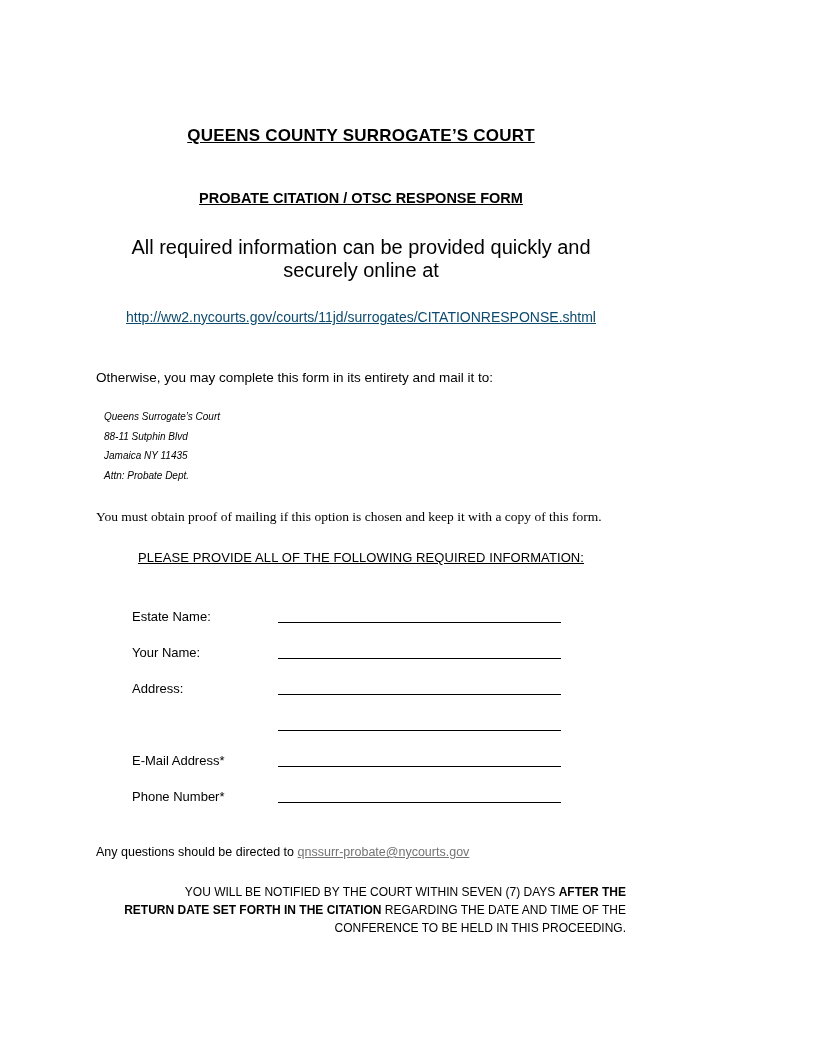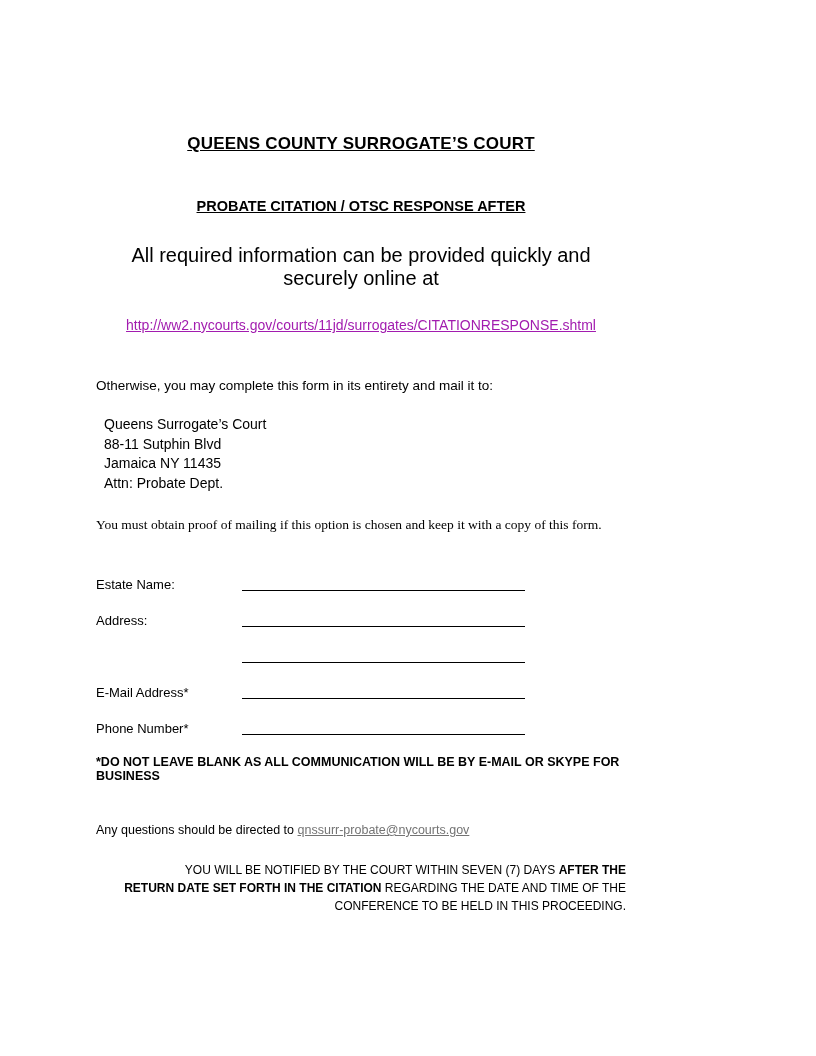--- a/index.html
+++ b/index.html
@@ -13,21 +13,21 @@
     font-family: "Liberation Sans", sans-serif;
     color: #000000;
     position: relative;
     overflow: hidden;
   }
   .page {
     position: relative;
     width: 722px;
     height: 1056px;
     box-sizing: border-box;
-    padding: 16px 96px;
+    padding: 8px 96px;
   }
   .spacer-top { height: 118px; }
 
   .doc-title {
     text-align: center;
     font-weight: bold;
     font-size: 17px;
     letter-spacing: 0.2px;
     text-decoration: underline;
     margin: 0;
@@ -43,32 +43,33 @@
     text-align: center;
     font-size: 20px;
     margin: 30px 0 0 0;
   }
   .url-line {
     text-align: center;
     margin: 26px 0 0 0;
   }
   .url-link {
     font-size: 14px;
-    color: #a21caf;
+    color: #0c4a6e;
     text-decoration: underline;
     cursor: pointer;
   }
   .otherwise {
     font-size: 13.5px;
     margin: 44px 0 0 0;
   }
   .address-block {
-    font-size: 14px;
+    font-size: 10px;
     margin: 22px 0 0 8px;
     line-height: 19.5px;
+    font-style: italic;
   }
   .proof-line {
     font-size: 13.5px;
     margin: 24px 0 0 0;
     font-family: Liberation Serif, serif;
   }
   .please-provide {
     text-align: center;
     font-size: 13px;
     text-decoration: underline;
@@ -76,20 +77,21 @@
     letter-spacing: 0.1px;
   }
 
   .fields {
     margin-top: 24px;
   }
   .field-row {
     display: flex;
     align-items: flex-end;
     height: 36px;
+    margin-left: 36px;
   }
   .field-label {
     font-size: 13px;
     width: 146px;
     flex: 0 0 146px;
     line-height: 16px;
   }
   .field-line {
     flex: 0 0 283px;
     border-bottom: 1px solid #000;
@@ -124,64 +126,68 @@
   .b { font-weight: bold; }
 </style>
 </head>
 <body>
 
 <div class="page">
   <div class="spacer-top"></div>
 
   <h1 class="doc-title">QUEENS COUNTY SURROGATE’S COURT</h1>
 
-  <h2 class="doc-subtitle">PROBATE CITATION / OTSC RESPONSE AFTER</h2>
+  <h2 class="doc-subtitle">PROBATE CITATION / OTSC RESPONSE FORM</h2>
 
   <p class="intro-line">All required information can be provided quickly and securely online at</p>
 
   <p class="url-line">
     <a class="url-link" href="#">http://ww2.nycourts.gov/courts/11jd/surrogates/CITATIONRESPONSE.shtml</a>
   </p>
 
   <p class="otherwise">Otherwise, you may complete this form in its entirety and mail it to:</p>
 
   <div class="address-block">
     <div>Queens Surrogate’s Court</div>
     <div>88-11 Sutphin Blvd</div>
     <div>Jamaica NY 11435</div>
     <div>Attn: Probate Dept.</div>
   </div>
 
   <p class="proof-line">You must obtain proof of mailing if this option is chosen and keep it with a copy of this form.</p>
 
+  <p class="please-provide">PLEASE PROVIDE ALL OF THE FOLLOWING REQUIRED INFORMATION:</p>
 
   <div class="fields">
     <div class="field-row">
       <div class="field-label">Estate Name:</div>
+      <div class="field-line"></div>
+    </div>
+    <div class="field-row">
+      <div class="field-label">Your Name:</div>
       <div class="field-line"></div>
     </div>
     <div class="field-row">
       <div class="field-label">Address:</div>
       <div class="field-line"></div>
     </div>
     <div class="field-row indent-line">
       <div class="field-label"></div>
       <div class="field-line"></div>
     </div>
     <div class="field-row">
       <div class="field-label">E-Mail Address*</div>
       <div class="field-line"></div>
     </div>
     <div class="field-row">
       <div class="field-label">Phone Number*</div>
       <div class="field-line"></div>
     </div>
   </div>
 
-  <p class="donot-blank">*DO NOT LEAVE BLANK AS ALL COMMUNICATION WILL BE BY E-MAIL OR SKYPE FOR BUSINESS</p>
 
   <p class="questions">
     <span>Any questions should be directed to </span><a class="email-link" href="#">qnssurr-probate@nycourts.gov</a>
   </p>
 
   <p class="notice">
     <span class="indent"></span><span>YOU WILL BE NOTIFIED BY THE COURT WITHIN SEVEN (7) DAYS </span><span class="b">AFTER THE RETURN DATE SET FORTH IN THE CITATION</span><span> REGARDING THE DATE AND TIME OF THE CONFERENCE TO BE HELD IN THIS PROCEEDING.</span>
   </p>
 </div>
 

